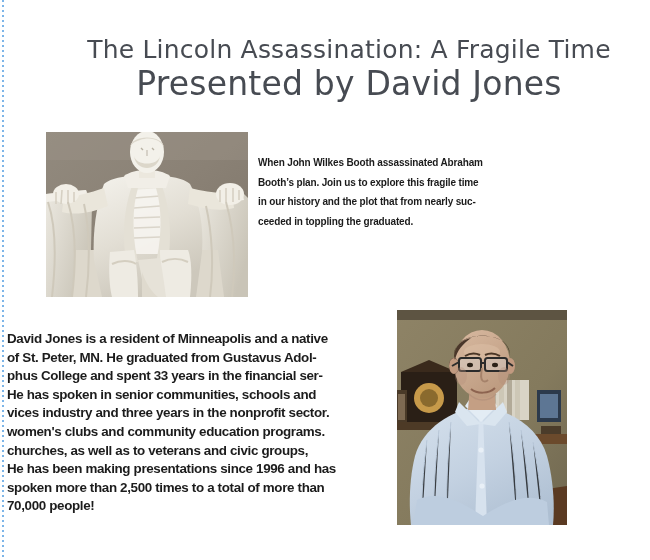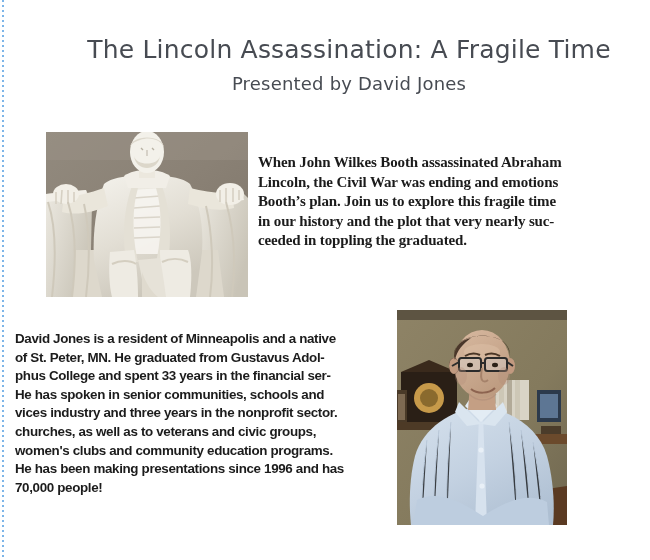--- a/index.html
+++ b/index.html
@@ -38,53 +38,53 @@
     width: 650px;
     text-align: center;
     color: #474b52;
     font-family: "DejaVu Sans", sans-serif;
     font-size: 25px;
     line-height: 34px;
     letter-spacing: 0.2px;
     font-weight: 400;
   }
   .flyer-title .tline { display: block; white-space: nowrap; margin-left: 48px; }
-  .flyer-title .tline2 { font-size: 18px; text-align: center; }
+  .flyer-title .tline2 { font-size: 33px; text-align: center; }
 
   
   .lincoln-photo {
     position: absolute;
     left: 46px;
     top: 132px;
     width: 202px;
     height: 165px;
     overflow: hidden;
     background: #8b8378;
   }
   .lincoln-photo svg { display: block; }
 
   
   .event-copy {
     position: absolute;
     left: 258px;
     top: 153px;
     width: 392px;
     color: #1b1b1b;
-    font-family: Liberation Serif, serif;
+    font-family: Liberation Sans, sans-serif;
     font-weight: bold;
-    font-size: 15px;
+    font-size: 10px;
     line-height: 19.6px;
     letter-spacing: -0.15px;
   }
   .event-copy .cline { display: block; white-space: nowrap; }
 
   
   .bio-copy {
     position: absolute;
-    left: 15px;
+    left: 7px;
     top: 330px;
     width: 382px;
     color: #1c1c1c;
     font-family: "Liberation Sans", sans-serif;
     font-weight: bold;
     font-size: 13.4px;
     line-height: 18.6px;
     letter-spacing: -0.35px;
   }
   .bio-copy .bline { display: block; white-space: nowrap; }
@@ -189,35 +189,35 @@
     <path d="M180 70 C188 98 190 132 186 165" stroke="#cfc9bb" stroke-width="2" fill="none"></path>
 
     <path d="M96 140 C100 152 106 160 112 165 L96 165 Z" fill="#dfdace"></path>
 
     <rect x="0" y="0" width="202" height="165" fill="none"></rect>
   </svg>
 </div>
 
 <div class="event-copy">
   <span class="cline">When John Wilkes Booth assassinated Abraham</span>
-  <span class="cline">Lincoln, the Civil War was ending and emotions</span>
   <span class="cline">Booth’s plan. Join us to explore this fragile time</span>
-  <span class="cline">in our history and the plot that very nearly suc-</span>
+  <span class="cline">in our history and the plot that from nearly suc-</span>
   <span class="cline">ceeded in toppling the graduated.</span>
 </div>
 
 <div class="bio-copy">
   <span class="bline">David Jones is a resident of Minneapolis and a native</span>
   <span class="bline">of St. Peter, MN. He graduated from Gustavus Adol-</span>
   <span class="bline">phus College and spent 33 years in the financial ser-</span>
   <span class="bline">He has spoken in senior communities, schools and</span>
   <span class="bline">vices industry and three years in the nonprofit sector.</span>
+  <span class="bline">women's clubs and community education programs.</span>
   <span class="bline">churches, as well as to veterans and civic groups,</span>
-  <span class="bline">women's clubs and community education programs.</span>
   <span class="bline">He has been making presentations since 1996 and has</span>
+  <span class="bline">spoken more than 2,500 times to a total of more than</span>
   <span class="bline">70,000 people!</span>
 </div>
 
 <div class="speaker-photo">
   <svg width="170" height="215" viewBox="0 0 170 215">
     <defs>
       <linearGradient id="wall2" x1="0" y1="0" x2="1" y2="1">
         <stop offset="0" stop-color="#8e8366"></stop>
         <stop offset="0.6" stop-color="#847a5d"></stop>
         <stop offset="1" stop-color="#6f6750"></stop>

